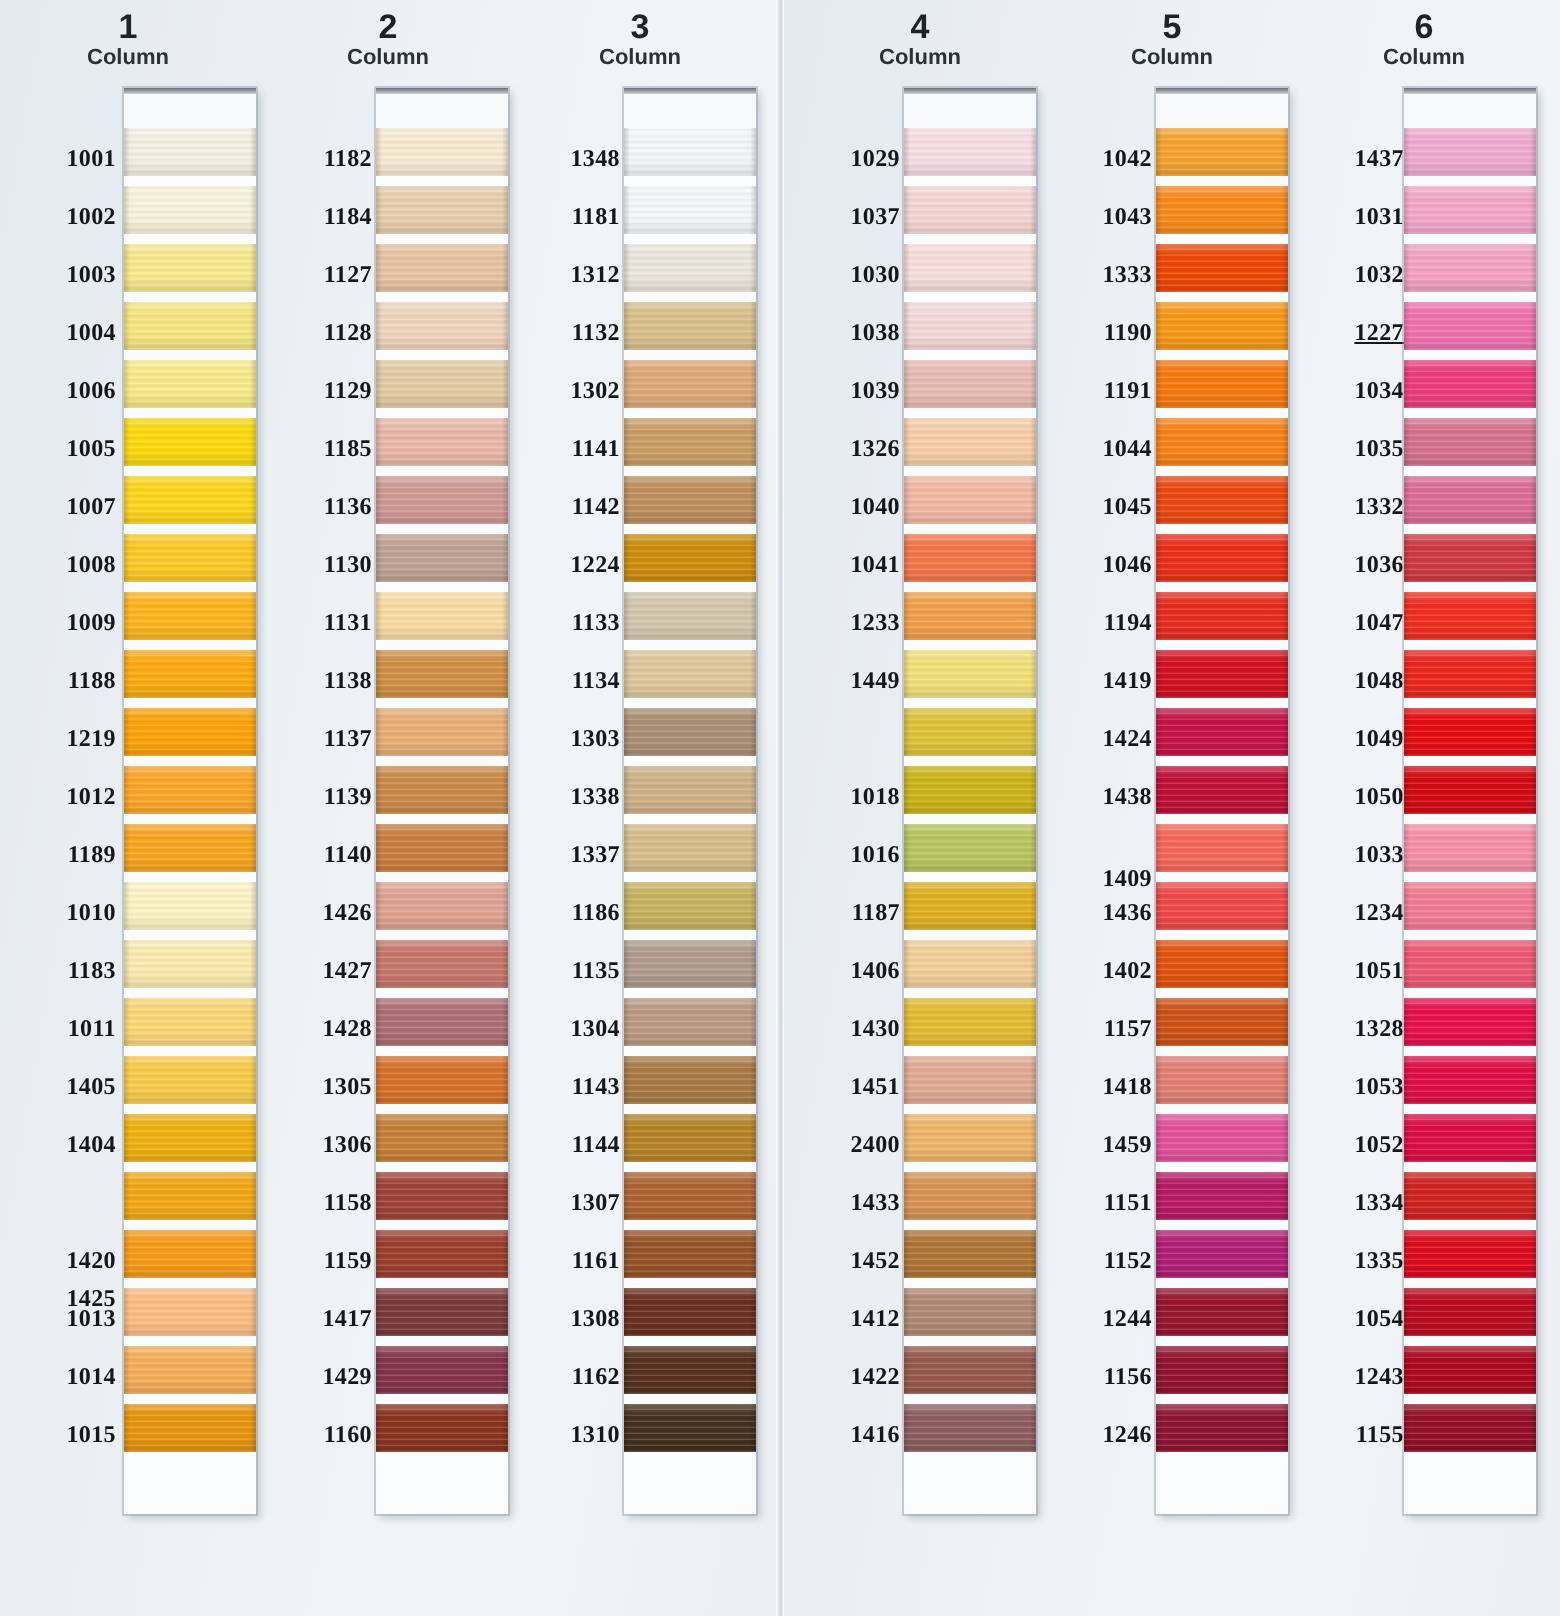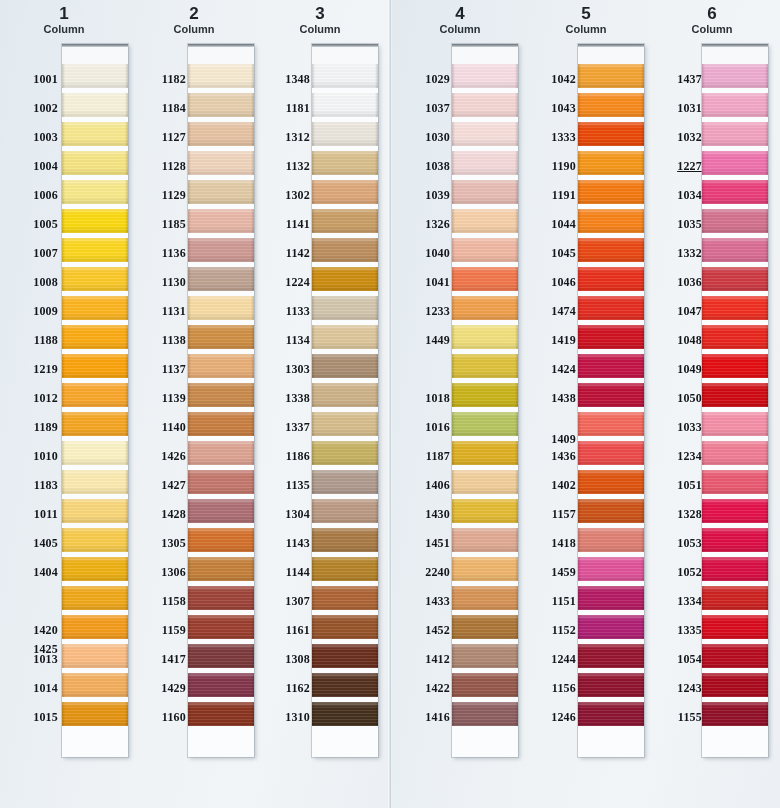--- a/index.html
+++ b/index.html
@@ -587,21 +587,21 @@
         <div class="code" style="left: -4px; top: 276px;">1041</div>
         <div class="code" style="left: -4px; top: 305px;">1233</div>
         <div class="code" style="left: -4px; top: 334px;">1449</div>
         <div class="code" style="left: -4px; top: 363px; padding-left: 40px;">1017</div>
         <div class="code" style="left: -4px; top: 392px;">1018</div>
         <div class="code" style="left: -4px; top: 421px;">1016</div>
         <div class="code" style="left: -4px; top: 450px;">1187</div>
         <div class="code" style="left: -4px; top: 479px;">1406</div>
         <div class="code" style="left: -4px; top: 508px;">1430</div>
         <div class="code" style="left: -4px; top: 537px;">1451</div>
-        <div class="code" style="left: -4px; top: 566px;">2240</div>
+        <div class="code" style="left: -4px; top: 566px;">2400</div>
         <div class="code" style="left: -4px; top: 595px;">1433</div>
         <div class="code" style="left: -4px; top: 624px;">1452</div>
         <div class="code" style="left: -4px; top: 653px;">1412</div>
         <div class="code" style="left: -4px; top: 682px;">1422</div>
         <div class="code" style="left: -4px; top: 711px;">1416</div>
         <div class="strip" style="left: 56px;">
           <div class="strip-top"></div>
           <div class="strip-pad-top"></div>
           <div class="swatch" title="1029" style="background: rgb(246, 221, 228);">
             <div class="sheen"></div>
@@ -727,21 +727,21 @@
           <div class="col-word">Column</div>
         </div>
         <div class="code" style="left: -4px; top: 73px;">1042</div>
         <div class="code" style="left: -4px; top: 102px;">1043</div>
         <div class="code" style="left: -4px; top: 131px;">1333</div>
         <div class="code" style="left: -4px; top: 160px;">1190</div>
         <div class="code" style="left: -4px; top: 189px;">1191</div>
         <div class="code" style="left: -4px; top: 218px;">1044</div>
         <div class="code" style="left: -4px; top: 247px;">1045</div>
         <div class="code" style="left: -4px; top: 276px;">1046</div>
-        <div class="code" style="left: -4px; top: 305px;">1474</div>
+        <div class="code" style="left: -4px; top: 305px;">1194</div>
         <div class="code" style="left: -4px; top: 334px;">1419</div>
         <div class="code" style="left: -4px; top: 363px;">1424</div>
         <div class="code" style="left: -4px; top: 392px;">1438</div>
         <div class="code" style="left: -4px; top: 421px; margin-top: 12px;">1409</div>
         <div class="code" style="left: -4px; top: 450px;">1436</div>
         <div class="code" style="left: -4px; top: 479px;">1402</div>
         <div class="code" style="left: -4px; top: 508px;">1157</div>
         <div class="code" style="left: -4px; top: 537px;">1418</div>
         <div class="code" style="left: -4px; top: 566px;">1459</div>
         <div class="code" style="left: -4px; top: 595px;">1151</div>

